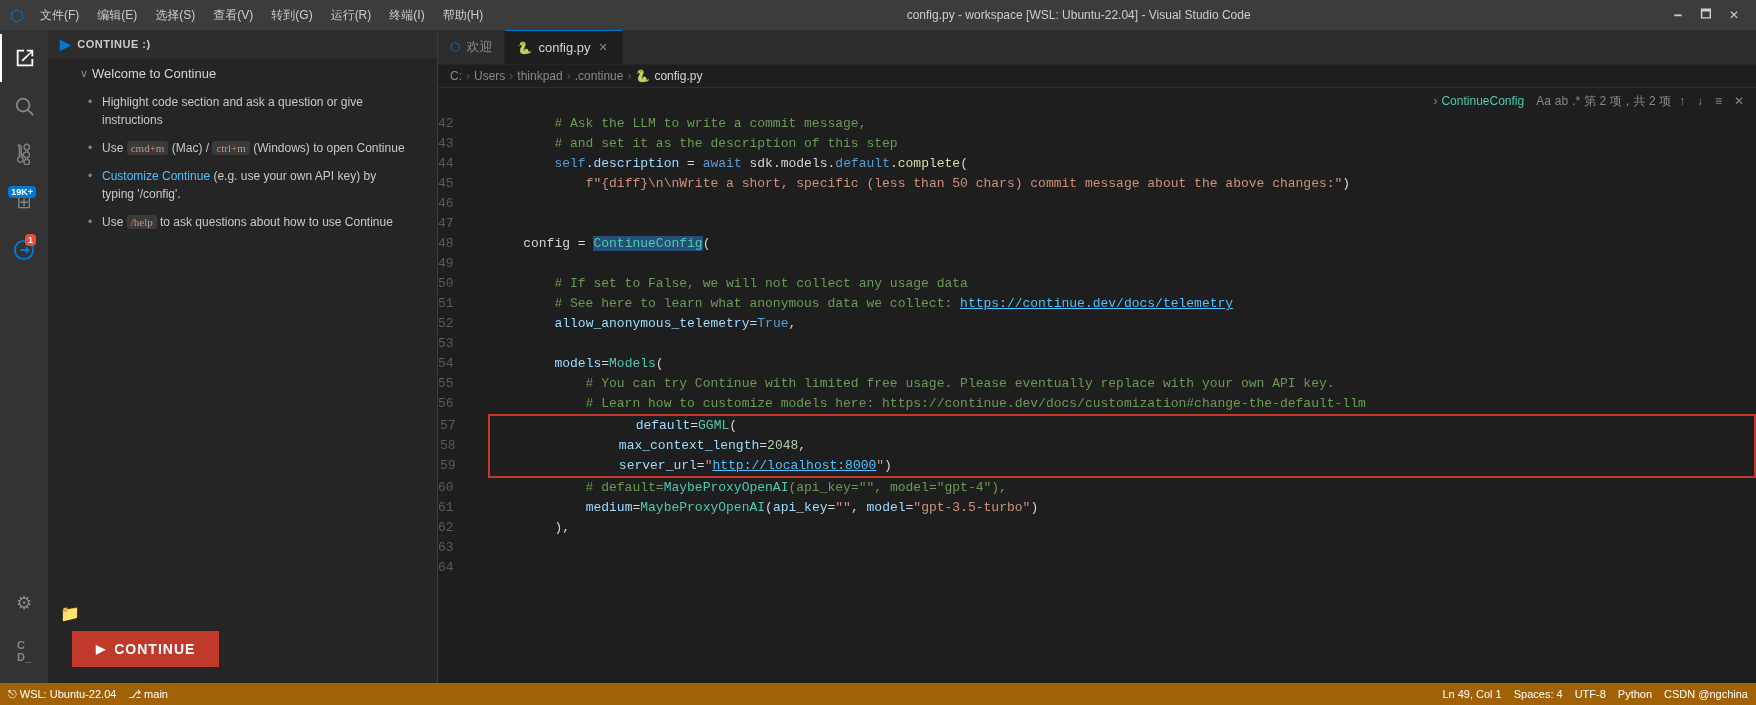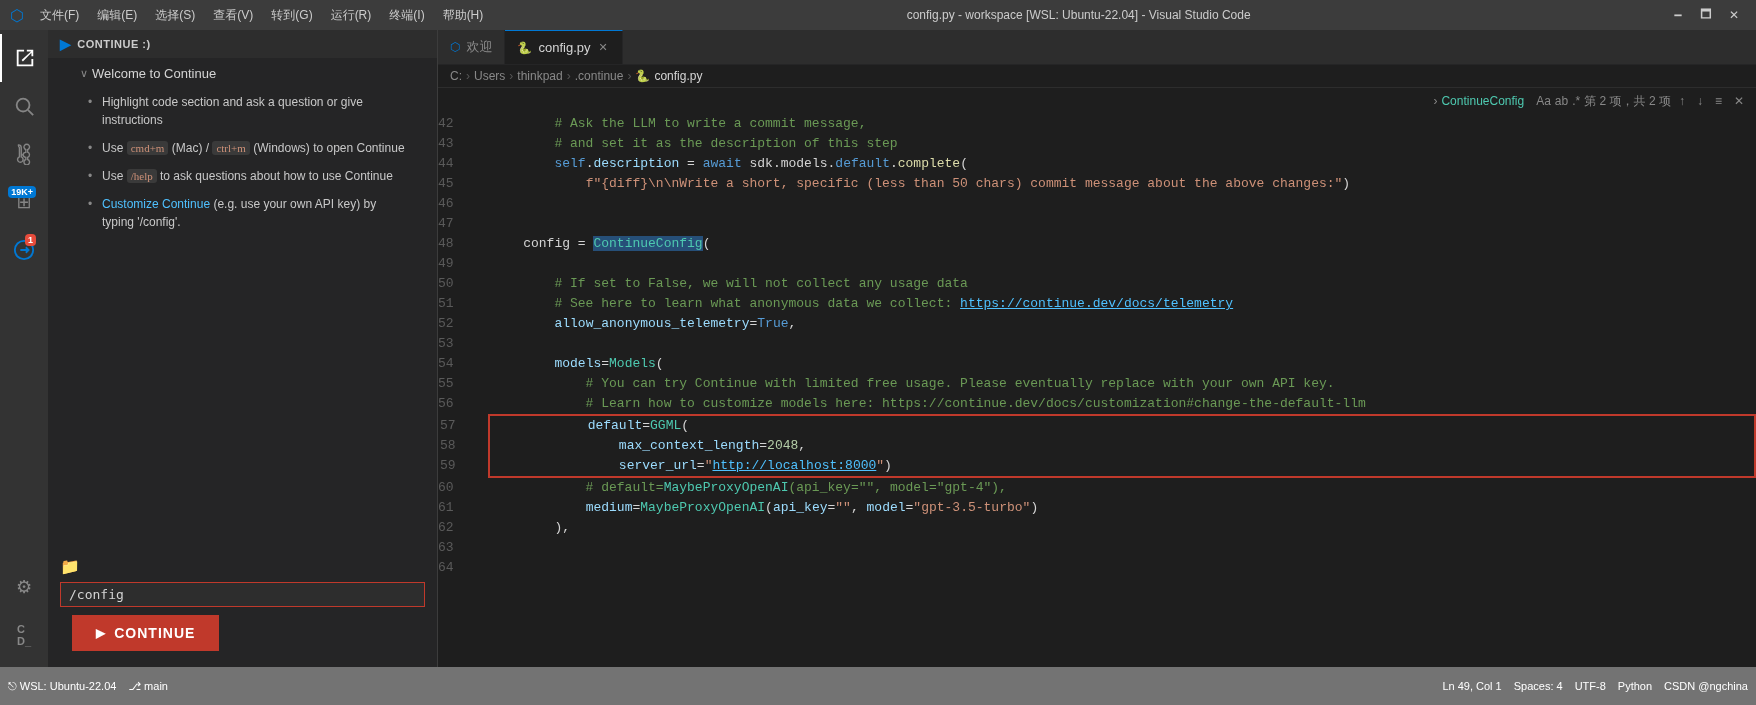--- a/index.html
+++ b/index.html
@@ -326,22 +326,22 @@
     .c-variable { color: #9cdcfe; }
     .c-link { color: #4fc1ff; text-decoration: underline; }
 
     .highlight-class {
       background: #264f78;
       color: #4ec9b0;
     }
 
     
     .status-bar {
-      height: 38px;
-      background: #737373;
+      height: 22px;
+      background: #a16207;
       display: flex;
       align-items: center;
       padding: 0 8px;
       font-size: 11px;
       color: white;
       flex-shrink: 0;
       justify-content: space-between;
     }
     .status-left, .status-right {
       display: flex;
@@ -438,33 +438,30 @@
     <div class="sidebar-content">
       <div class="welcome-title">Welcome to Continue</div>
       <ul class="bullet-list">
         <li>
           Highlight code section and ask a question or give instructions
         </li>
         <li>
           Use <span class="code-badge">cmd+m</span> (Mac) / <span class="code-badge">ctrl+m</span> (Windows) to open Continue
         </li>
         <li>
-          Use <span class="code-badge">/help</span> to ask questions about how to use Continue
+          <span class="link-text">Customize Continue</span> (e.g. use your own API key) by typing '/config'.
         </li>
         <li>
-          <span class="link-text">Customize Continue</span> (e.g. use your own API key) by typing '/config'.
+          Use <span class="code-badge">/help</span> to ask questions about how to use Continue
         </li>
       </ul>
     </div>
     <div class="input-section">
       <div style="display:flex; align-items:center; margin-bottom:6px;">
         <span style="color:#888; margin-right:8px; font-size:16px;">📁</span>
-      </div>
-      <div class="chat-input-wrapper">
-        <input class="chat-input" type="text" value="/config" style="">
       </div>
       <button class="continue-btn">CONTINUE</button>
     </div>
   </div>
 
   <div class="editor-area">
 
     <div class="tab-bar">
       <div class="tab">
         <span class="tab-icon welcome-icon">⬡</span>
@@ -575,21 +572,21 @@
         <span class="line-content"><span class="c-comment">            # You can try Continue with limited free usage. Please eventually replace with your own API key.</span></span>
       </div>
 
       <div class="code-line">
         <span class="line-number">56</span>
         <span class="line-content"><span class="c-comment">            # Learn how to customize models here: https://continue.dev/docs/customization#change-the-default-llm</span></span>
       </div>
 
       <div style="position:relative; border: 2px solid #c0392b; margin: 0 0 0 50px;">
 
-        <div class="code-line" style="margin-left:-50px;">
+        <div class="code-line" style="margin-left:-50px;gap:48px;">
           <span class="line-number">57</span>
           <span class="line-content">            <span class="c-variable">default</span>=<span class="c-class">GGML</span>(</span>
         </div>
 
         <div class="code-line" style="margin-left:-50px;">
           <span class="line-number">58</span>
           <span class="line-content">                <span class="c-variable">max_context_length</span>=<span class="c-number">2048</span>,</span>
         </div>
 
         <div class="code-line" style="margin-left:-50px;">

